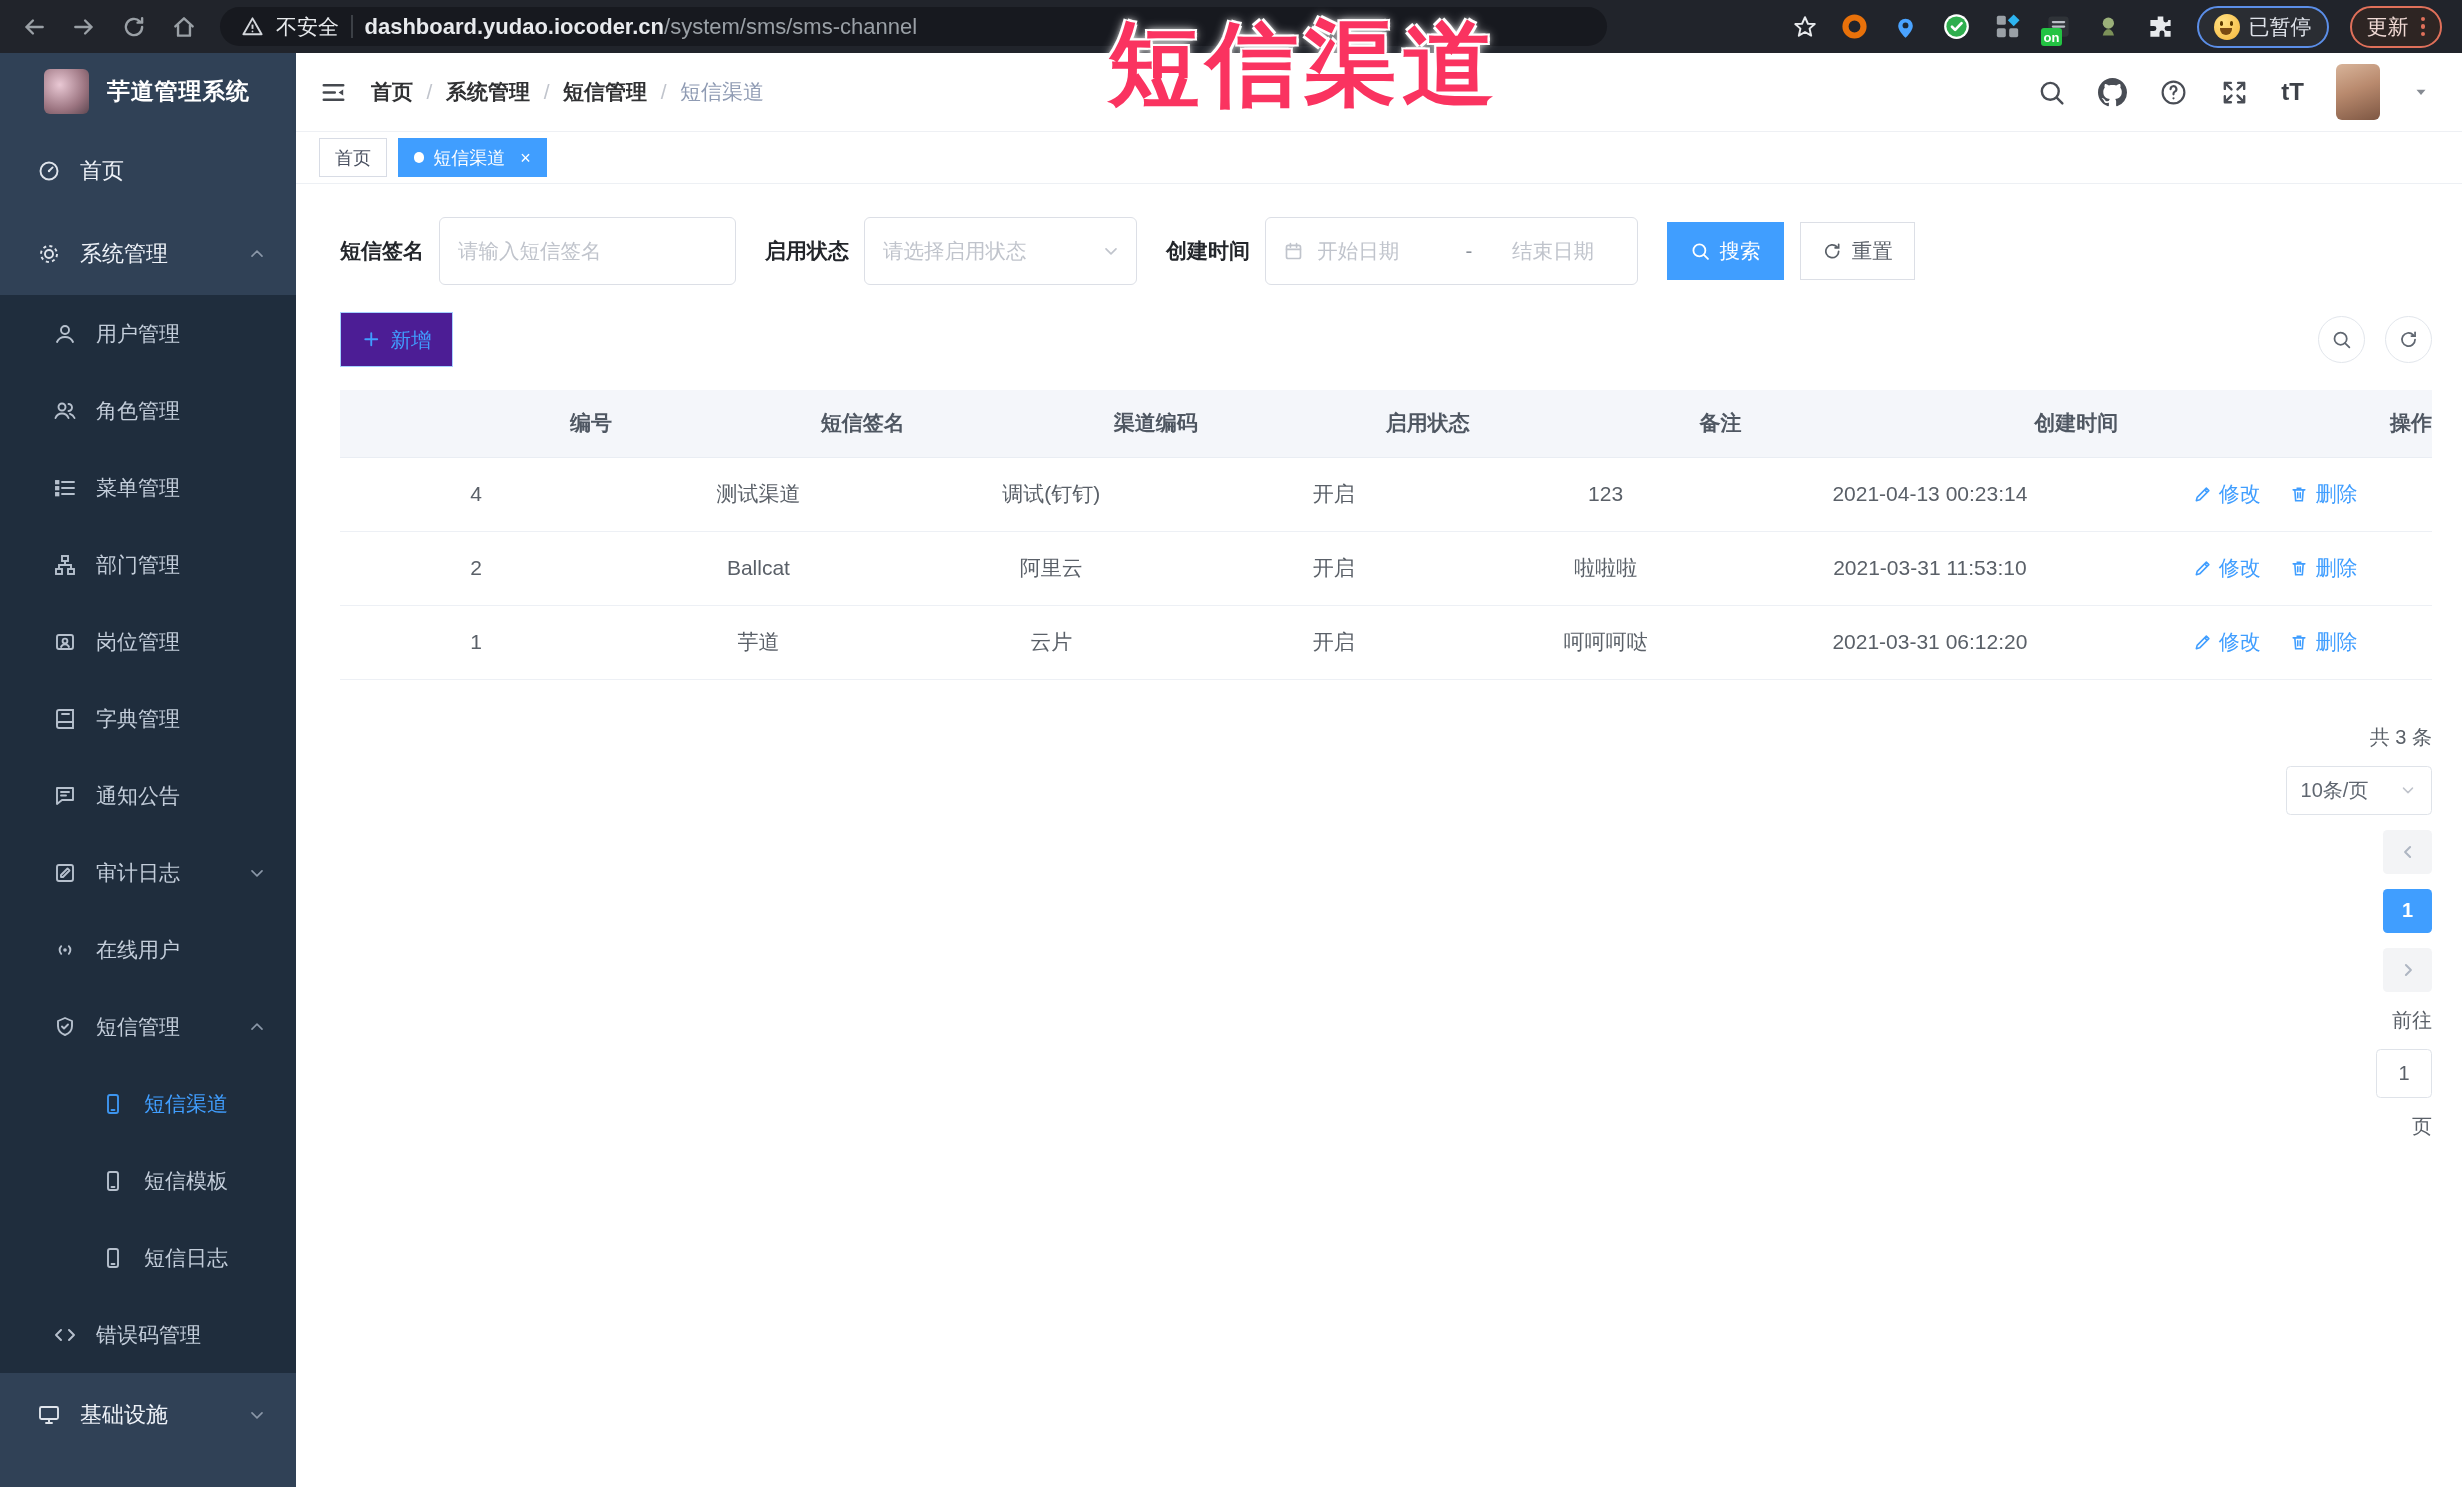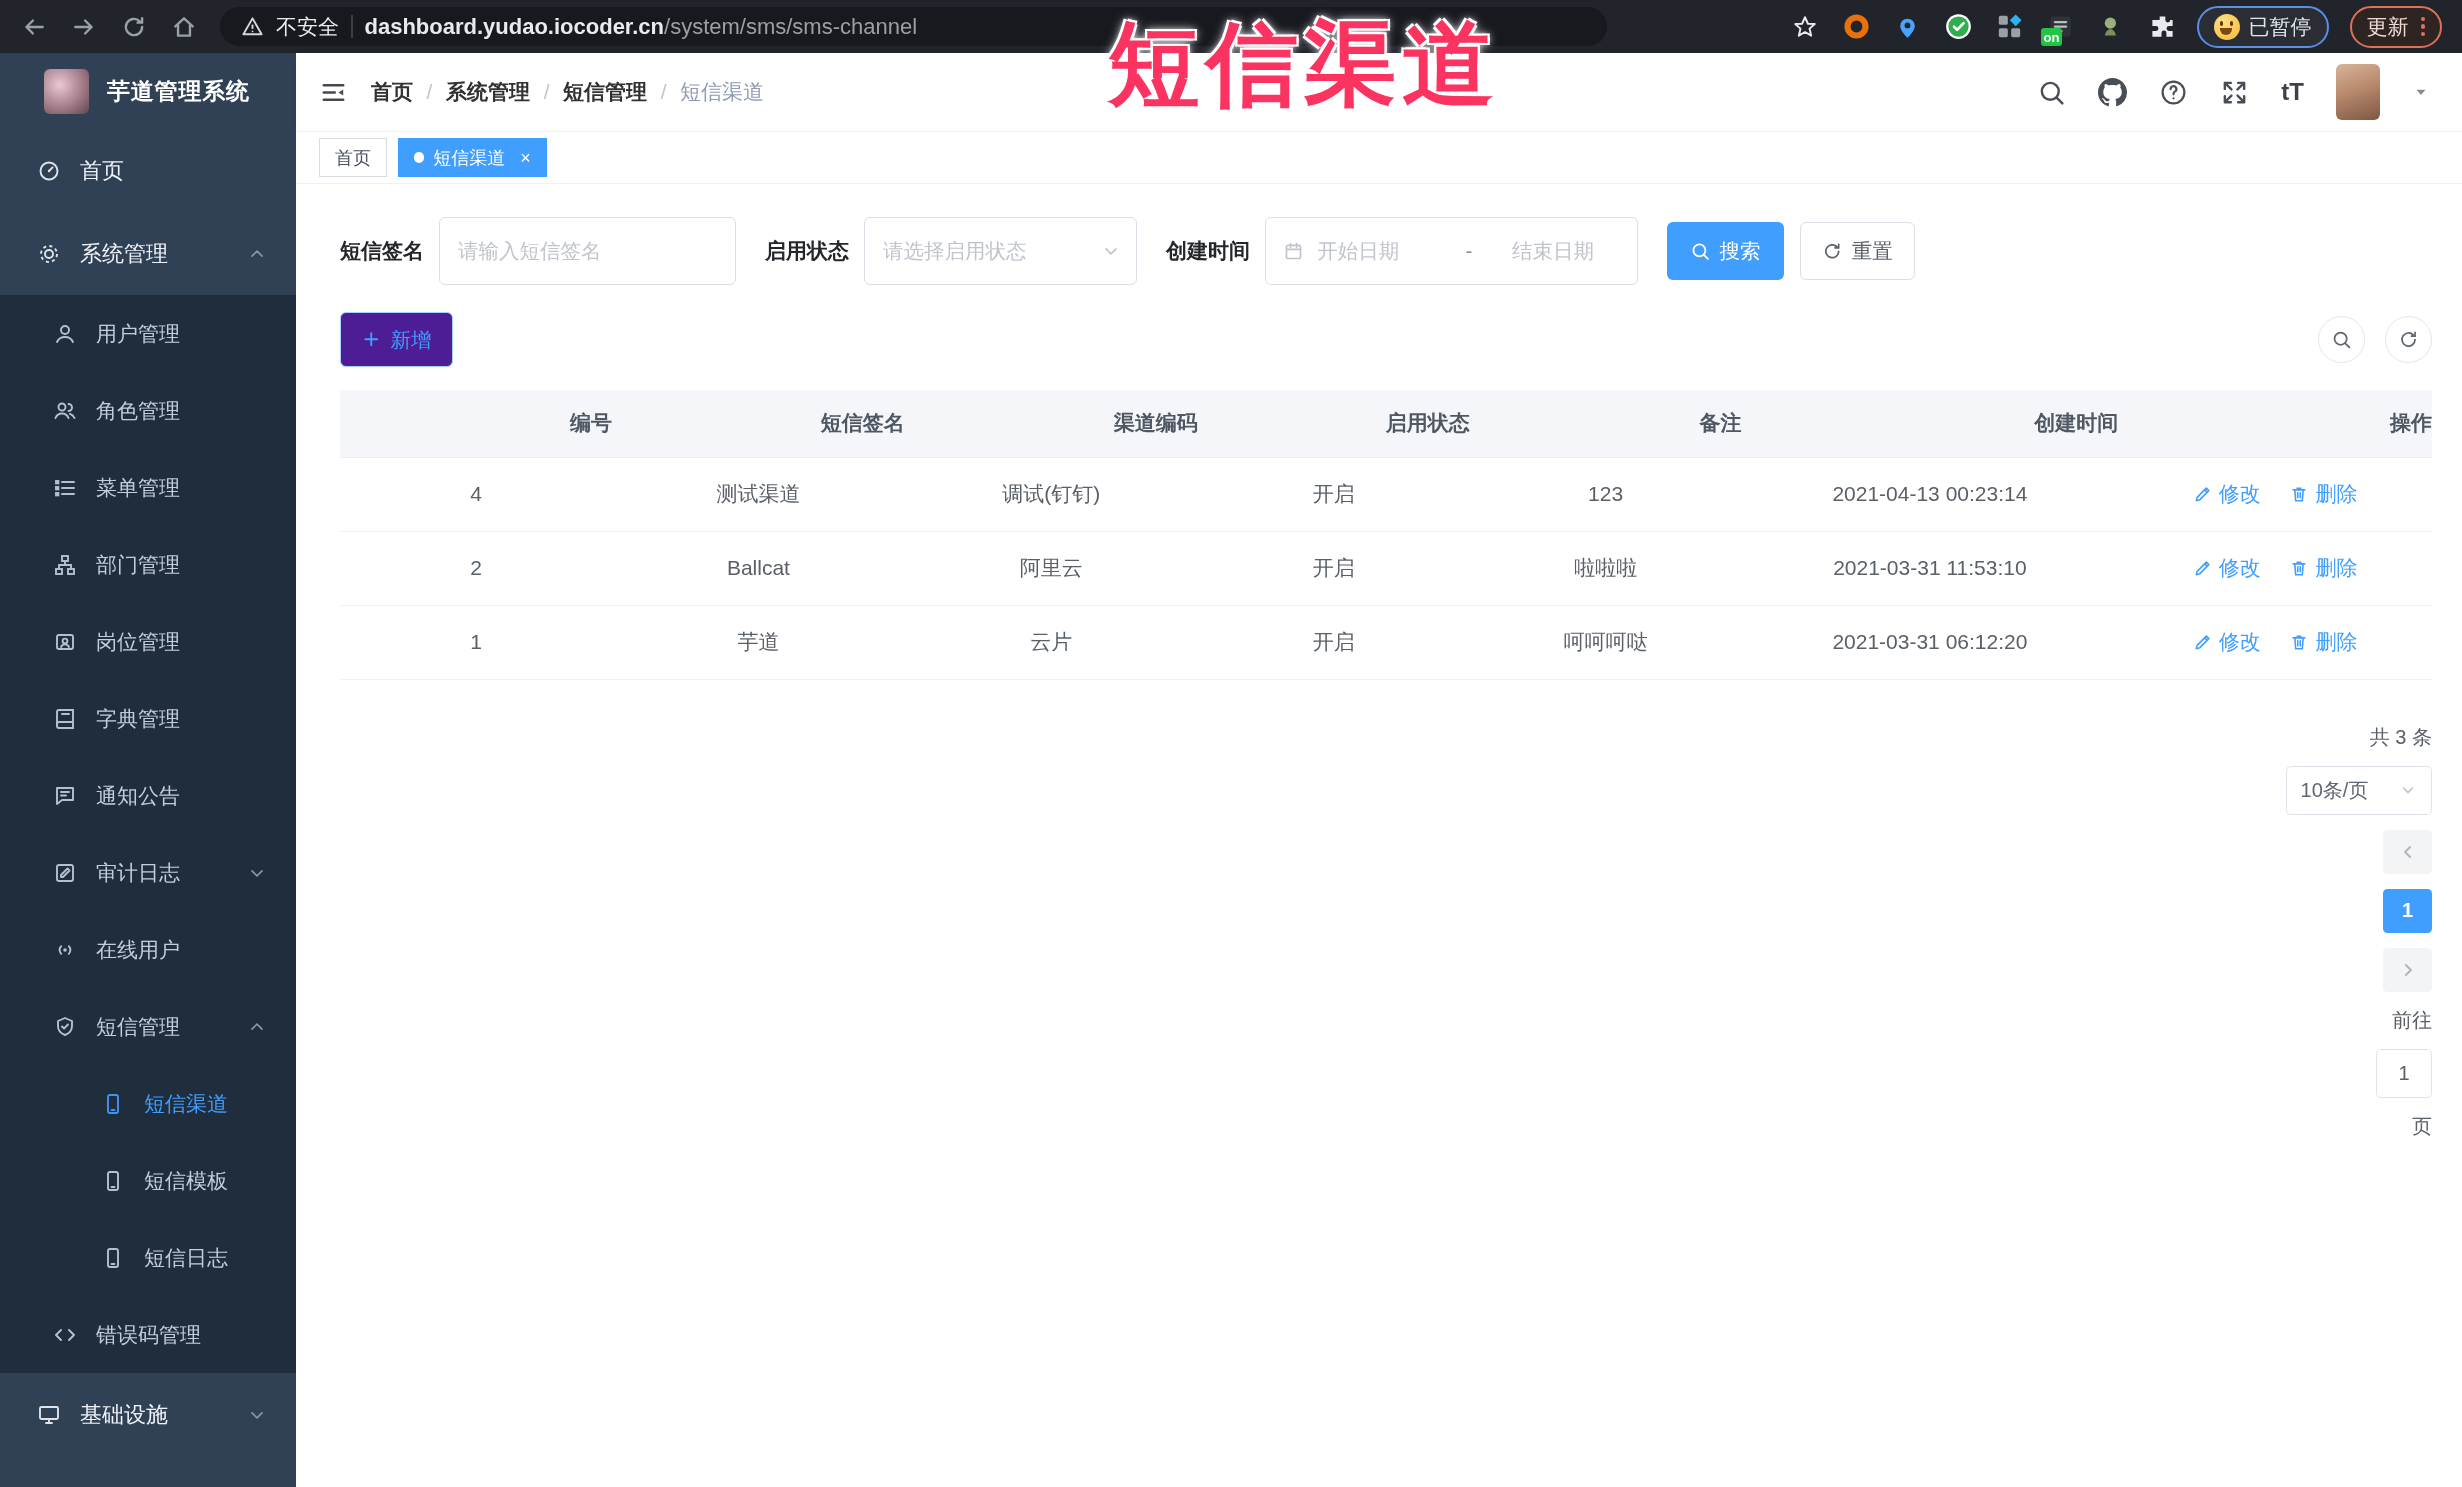--- a/index.html
+++ b/index.html
@@ -11,21 +11,21 @@
   .bicon svg { width:26px; height:26px; }
   .url-pill { height:39px; width:1387px; background:#17191f; border-radius:21px; display:flex; align-items:center; padding:0 21px; gap:12px; }
   .url-pill .warn { color:#d3d6db; display:flex; align-items:center; }
   .url-pill .warn svg { width:23px; height:23px; }
   .sec-label { color:#e8eaed; font-size:21px; }
   .url-div { width:1.5px; height:23px; background:#3c4046; }
   .url-text { font-size:22px; white-space:nowrap; overflow:hidden; }
   .url-domain { color:#e8eaed; font-weight:700; }
   .url-path { color:#9aa0a6; }
   .browser-right { margin-left:auto; display:flex; align-items:center; gap:21px; }
-  .ext { width:30px; height:30px; display:flex; align-items:center; justify-content:flex-end; position:relative; }
+  .ext { width:30px; height:30px; display:flex; align-items:center; justify-content:center; position:relative; }
   .ext svg { width:27px; height:27px; }
   .on-badge { position:absolute; left:-3px; bottom:-4.5px; background:#23c343; color:#fff; font-size:13px; line-height:1; padding:2.3px 3px; border-radius:3px; font-weight:700; }
   .pill-badge { height:42px; border-radius:23px; display:flex; align-items:center; gap:9px; padding:0 15px; font-size:21px; }
   .paused-pill { border:2.3px solid #5b8ee8; background:#2a2d33; color:#dfe3ea; }
   .update-pill { border:2.3px solid #e0705a; background:#2e2523; color:#f0d9d4; gap:12px; }
   .emoji-face { width:26px; height:26px; border-radius:50%; background:radial-gradient(circle at 35% 30%, #ffe082, #f6b73c); position:relative; }
   .emoji-face::before { content:""; position:absolute; width:3.8px; height:4.5px; border-radius:50%; background:#5d3a00; left:6px; top:7.6px; box-shadow:10px 0 0 #5d3a00; }
   .emoji-face::after { content:""; position:absolute; left:6.8px; top:14.4px; width:12px; height:6.8px; border-radius:0 0 12px 12px; background:#7a4a12; }
   .vdots { display:flex; flex-direction:column; gap:3px; }
   .vdots i { width:4.5px; height:4.5px; border-radius:50%; background:#e0705a; }
@@ -86,21 +86,21 @@
   .sig-input::placeholder { color:#c0c4cc; }
   input.tbox { outline:none; }
   .sel { width:273px; padding:0 15px 0 18px; justify-content:space-between; cursor:pointer; }
   .ph { color:#c0c4cc; font-size:20.5px; }
   .sel svg { width:20px; height:20px; color:#c0c4cc; }
   .daterange { width:373px; padding:0 16.7px; gap:13.6px; }
   .daterange svg { width:21px; height:21px; color:#c0c4cc; flex:0 0 auto; }
   .dr-start { flex:1; }
   .dr-sep { color:#8a9099; font-size:20.5px; }
   .dr-end { flex:1; text-align:center; }
-  .btn { height:58px; border-radius:6px; display:flex; align-items:center; gap:9px; font-size:20.5px; cursor:pointer; border:none; font-family:"Liberation Sans",sans-serif; }
+  .btn { height:58px; border-radius:0; display:flex; align-items:center; gap:9px; font-size:20.5px; cursor:pointer; border:none; font-family:"Liberation Sans",sans-serif; }
   .btn svg { width:20.5px; height:20.5px; }
   .btn-search { background:#409eff; color:#fff; padding:0 23px; margin-right:16.7px; }
   .btn-reset { background:#fff; color:#5a6068; border:1.5px solid #dcdfe6; padding:0 21px; }
 
   
   .toolbar-row { display:flex; align-items:center; margin-top:27px; }
   .btn-add { height:55px; background:#4c1d95; border:1.5px solid #a6d2ff; color:#409eff; padding:0 20px; }
   .toolbar-spacer { flex:1; }
   .circle-btn { width:47px; height:47px; border-radius:50%; border:1.5px solid #e2e6ec; color:#5f6670; display:flex; align-items:center; justify-content:center; cursor:pointer; background:#fff; }
   .circle-btn svg { width:21px; height:21px; }

